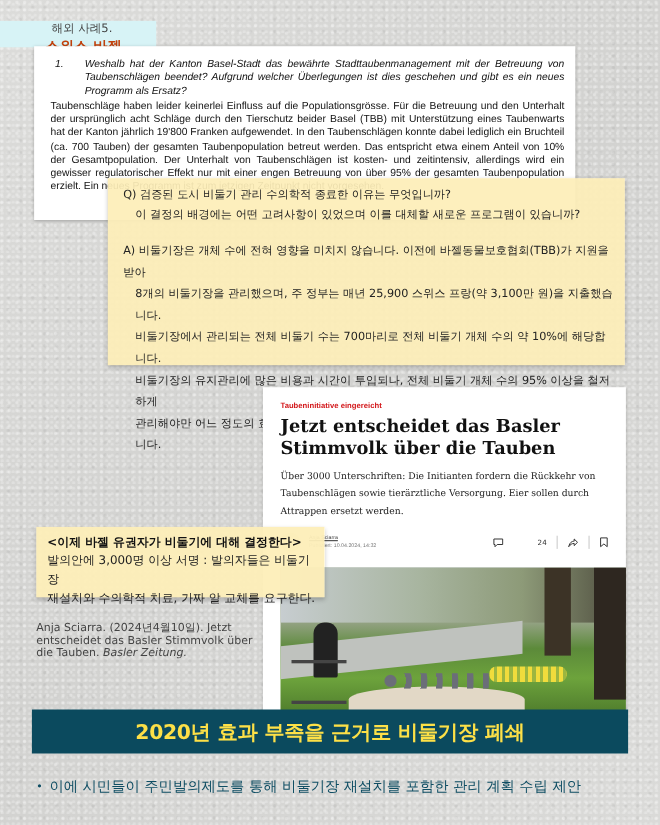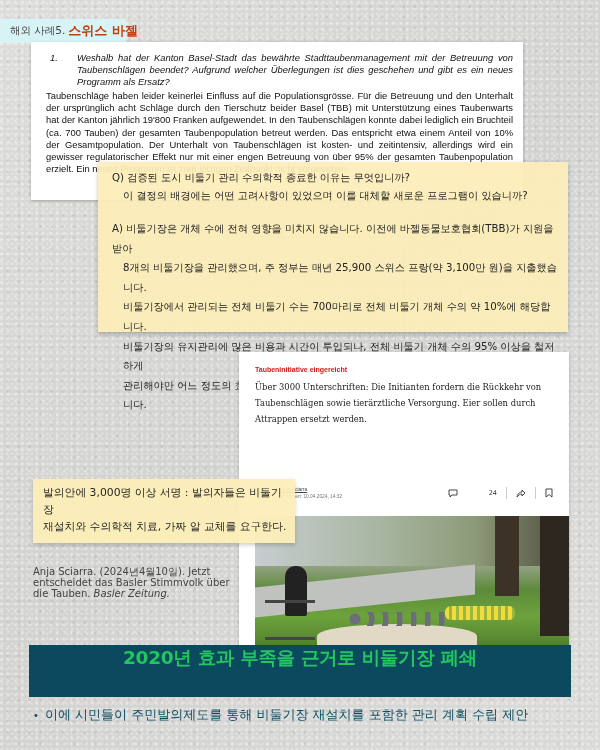--- a/index.html
+++ b/index.html
@@ -12,24 +12,24 @@
       radial-gradient(circle at 70% 60%, rgba(0,0,0,0.06) 0 1px, transparent 2px),
       radial-gradient(circle at 40% 80%, rgba(255,255,255,0.25) 0 1px, transparent 2px),
       linear-gradient(135deg, #dcdcda 0%, #d2d2d0 50%, #dadad8 100%);
     background-size: 7px 7px, 11px 11px, 5px 5px, 100% 100%;
     font-family: "DejaVu Sans", sans-serif;
     color: #222;
   }
 
   
   .case-tag {
-    position: absolute; left: 0; top: 19px; height: 24px; width: 126px;
+    position: absolute; left: 0; top: 19px; height: 24px; width: 142px;
     background: #d7f3f6;
     display: flex; align-items: center; padding-left: 10px;
-    font-size: 11px; color: #333; white-space: nowrap;
+    font-size: 11px; color: #333; white-space: nowrap; flex-direction: column;
   }
   .case-tag .num { font-size: 10.5px; color: #444; margin-right: 3px; }
   .case-tag .name { font-weight: bold; font-size: 13px; color: #c2410c; }
 
   
   .doc {
     position: absolute; left: 31px; top: 42px; width: 492px; height: 158px;
     background: #fff;
     box-shadow: 0 1px 3px rgba(0,0,0,0.25);
     padding: 10px 10px 0 17px;
@@ -114,24 +114,24 @@
 
   
   .citation {
     position: absolute; left: 33px; top: 566px; width: 200px;
     font-size: 10px; line-height: 11px; color: #444;
   }
   .citation i { font-style: italic; }
 
   
   .banner {
-    position: absolute; left: 29px; top: 645px; width: 542px; height: 52px;
+    position: absolute; left: 29px; top: 645px; width: 542px; height: 40px;
     background: #0b4a5e;
-    display: flex; align-items: flex-start; justify-content: center;
-    color: #22c55e; font-weight: bold; font-size: 18.5px; letter-spacing: -0.3px;
+    display: flex; align-items: center; justify-content: center;
+    color: #fde047; font-weight: bold; font-size: 18.5px; letter-spacing: -0.3px;
   }
 
   .bullet {
     position: absolute; left: 33px; top: 706px; font-size: 13px; color: #0e4d63;
     display: flex; align-items: center;
   }
   .bullet .dot { font-size: 10px; margin-right: 6px; }
 </style>
 </head>
 <body>
@@ -156,20 +156,21 @@
     <div>A) 비둘기장은 개체 수에 전혀 영향을 미치지 않습니다. 이전에 바젤동물보호협회(TBB)가 지원을 받아</div>
     <div class="indent">8개의 비둘기장을 관리했으며, 주 정부는 매년 25,900 스위스 프랑(약 3,100만 원)을 지출했습니다.</div>
     <div class="indent">비둘기장에서 관리되는 전체 비둘기 수는 700마리로 전체 비둘기 개체 수의 약 10%에 해당합니다.</div>
     <div class="indent">비둘기장의 유지관리에 많은 비용과 시간이 투입되나, 전체 비둘기 개체 수의 95% 이상을 철저하게</div>
     <div class="indent">관리해야만 어느 정도의 효과가 나타납니다. 현재로서는 새로운 관리 계획이 예정되어있지 않습니다.</div>
   </div>
 </div>
 
 <div class="article">
   <div class="kicker">Taubeninitiative eingereicht</div>
+  <div class="headline">Jetzt entscheidet das Basler Stimmvolk über die Tauben</div>
   <div class="lead">Über 3000 Unterschriften: Die Initianten fordern die Rückkehr von Taubenschlägen sowie tierärztliche Versorgung. Eier sollen durch Attrappen ersetzt werden.</div>
   <div class="meta">
     <div class="avatar"></div>
     <div class="byline">
       <div class="author">Anja Sciarra</div>
       <div>Publiziert: 10.04.2024, 14:32</div>
     </div>
     <div class="actions">
       <span style="display:flex;align-items:center;gap:28px;">
         <svg width="10" height="9" viewBox="0 0 10 9">
@@ -194,20 +195,21 @@
     <div class="tree2"></div>
     <div class="flowers"></div>
     <div class="person"></div>
     <div class="bench"></div>
     <div class="fountain"></div>
     <div class="pigeons"></div>
   </div>
 </div>
 
 <div class="note-init">
+  <div class="title">&lt;이제 바젤 유권자가 비둘기에 대해 결정한다&gt;</div>
   <div>발의안에 3,000명 이상 서명 : 발의자들은 비둘기장</div>
   <div>재설치와 수의학적 치료, 가짜 알 교체를 요구한다.</div>
 </div>
 
 <div class="citation">
   <span>Anja Sciarra. (2024년4월10일). Jetzt entscheidet das Basler Stimmvolk über die Tauben. </span><i>Basler Zeitung.</i>
 </div>
 
 <div class="banner">
   <span>2020년 효과 부족을 근거로 비둘기장 폐쇄</span>

